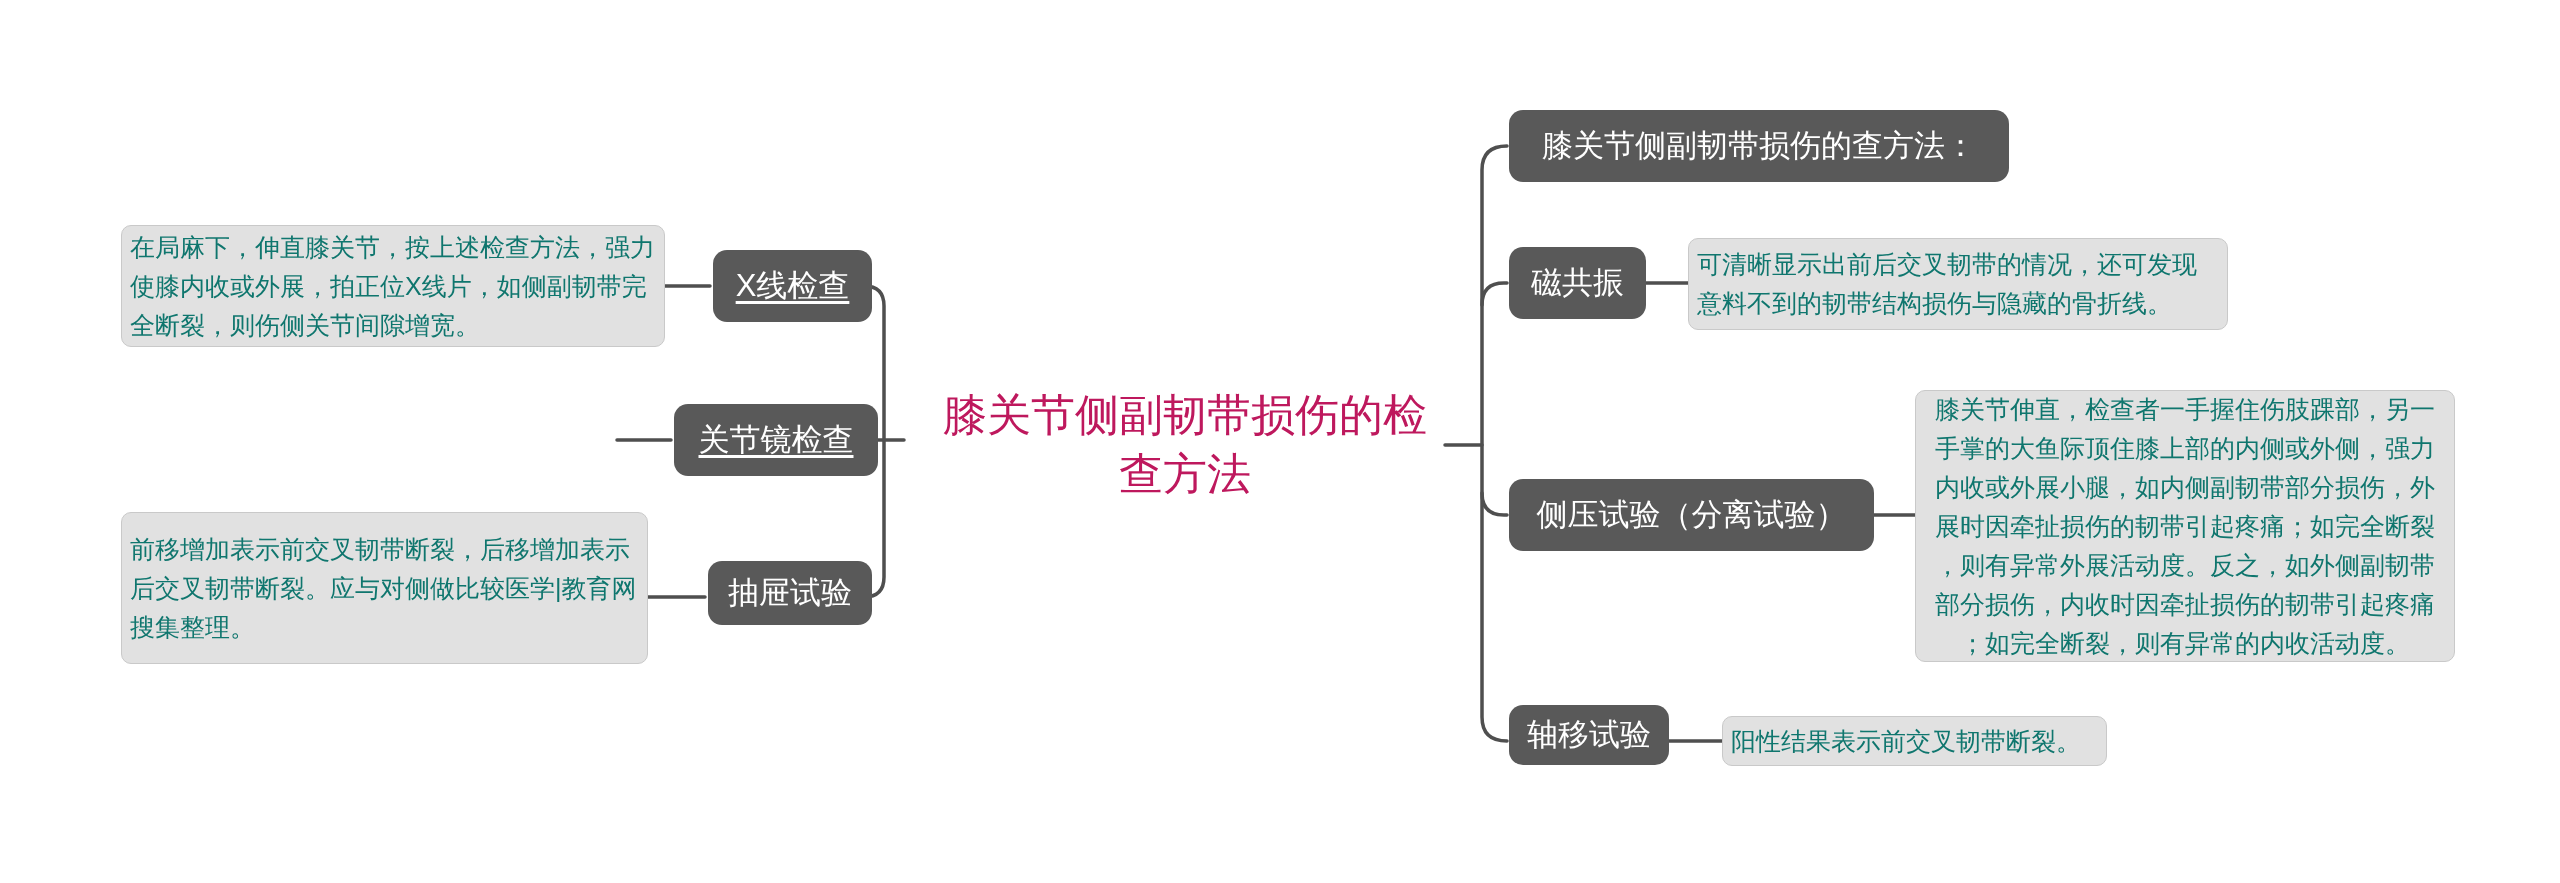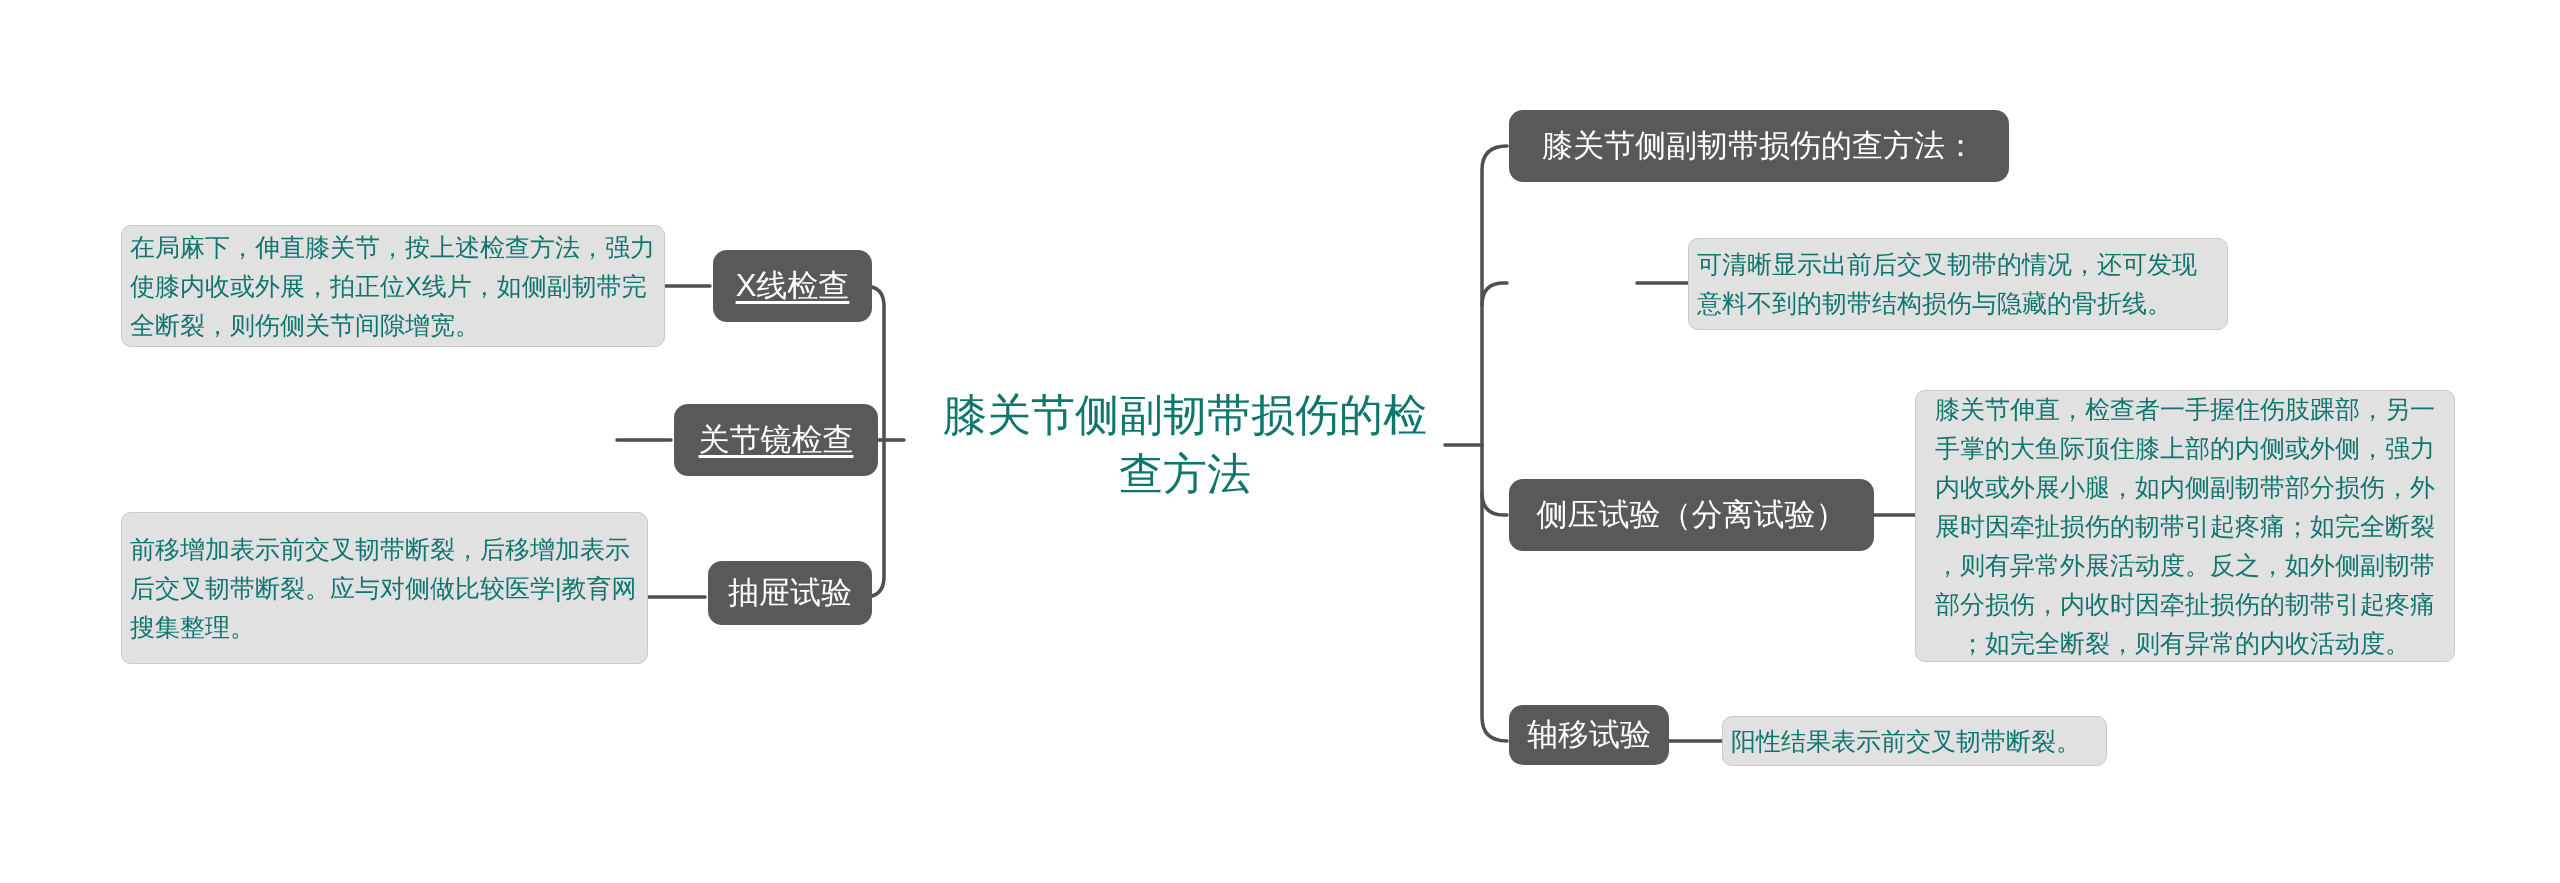--- a/index.html
+++ b/index.html
@@ -52,21 +52,21 @@
     padding: 8px 8px;
     line-break: anywhere;
     overflow-wrap: anywhere;
   }
   .central-title {
     position: absolute;
     left: 925px;
     top: 385px;
     width: 520px;
     text-align: center;
-    color: #0f766e;
+    color: #be185d;
     font-size: 44px;
     line-height: 59px;
     line-break: anywhere;
   }
 </style>
 </head>
 <body>
 
 <div class="canvas">
 
@@ -104,20 +104,23 @@
   <div class="topic" style="left:668px; top:404px; width:204px; height:72px;">
     <span class="label u">关节镜检查</span>
   </div>
   <div class="topic" style="left:702px; top:561px; width:164px; height:64px;">
     <span class="label">抽屉试验</span>
   </div>
 
   <div class="topic" style="left:1503px; top:110px; width:500px; height:72px;">
     <span class="label">膝关节侧副韧带损伤的查方法：</span>
   </div>
+  <div class="topic" style="left:1503px; top:247px; width:137px; height:72px;">
+    <span class="label">磁共振</span>
+  </div>
   <div class="topic" style="left:1503px; top:479px; width:365px; height:72px;">
     <span class="label">侧压试验（分离试验）</span>
   </div>
   <div class="topic" style="left:1503px; top:705px; width:160px; height:60px;">
     <span class="label">轴移试验</span>
   </div>
 
   <div class="note" style="left:1688px; top:238px; width:540px; height:92px;">
     <span>可清晰显示出前后交叉韧带的情况，还可发现意料不到的韧带结构损伤与隐藏的骨折线。</span>
   </div>

